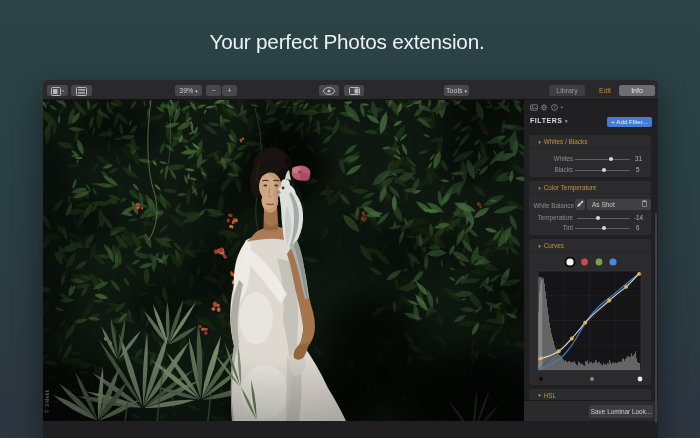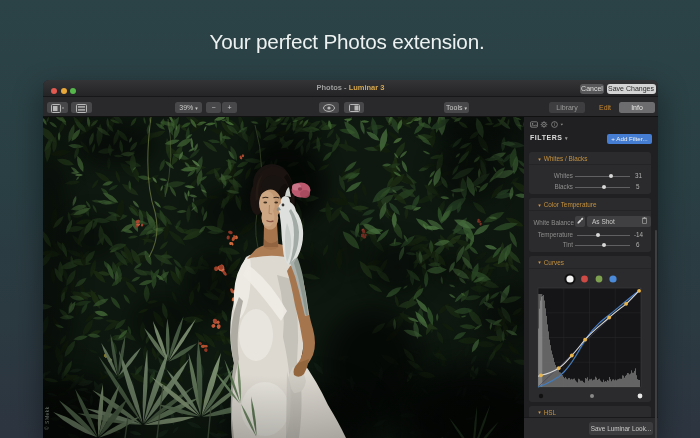--- a/index.html
+++ b/index.html
@@ -20,28 +20,20 @@
 .sect .hd{height:13px;line-height:13px;color:#c4913e;font-size:6.4px;padding-left:8.5px;border-bottom:1px solid #242426}
 .sect .hd .car{display:inline-block;transform:scale(0.8);margin-right:3px;color:#d19544}
 .row{position:absolute;height:10px;line-height:10px;font-size:6.3px}
 .lab{position:absolute;text-align:right;color:#8d8d8d}
 .val{position:absolute;color:#b0b0b0}
 .track{position:absolute;height:1px;background:#606062;top:4.5px}
 .knob{position:absolute;width:4.2px;height:4.2px;border-radius:50%;background:#d8d8d8;top:2.9px}
 </style></head><body>
 <div class="headline">Your perfect Photos extension.</div>
 <div class="win">
-  <div class="titlebar">
-    <div class="tl" style="left:8px;background:#e25a50"></div>
-    <div class="tl" style="left:17.5px;background:#e9a83a"></div>
-    <div class="tl" style="left:27px;background:#55b64a"></div>
-    <div class="title">Photos - <b>Luminar 3</b></div>
-    <div class="tbtn" style="right:54px;top:3.5px;width:24px;height:10.5px;line-height:10.5px">Cancel</div>
-    <div class="tbtn" style="right:2.5px;top:3.5px;width:49px;height:10.5px;line-height:10.5px;background:#d4d4d4;color:#2a2a2a">Save Changes</div>
-  </div>
   <div class="toolbar">
     <div class="btn" style="left:4px;width:21px"><svg width="13" height="9" viewBox="0 0 13 9" style="vertical-align:middle">
           <rect x="0.5" y="0.5" width="9" height="8" rx="1" fill="none" stroke="#b8b8b8"></rect>
           <rect x="2" y="2" width="4.5" height="5" fill="#b8b8b8"></rect>
           <path d="M 11 3.5 l 2 0 l -1 1.8 z" fill="#b8b8b8"></path>
         </svg></div>
     <div class="btn" style="left:28px;width:21px"><svg width="11" height="9" viewBox="0 0 11 9" style="vertical-align:middle">
           <rect x="0.5" y="0.5" width="10" height="8" rx="1" fill="none" stroke="#b8b8b8"></rect>
           <rect x="2" y="2.2" width="7" height="1.4" fill="#b8b8b8"></rect>
           <rect x="2" y="5.2" width="7" height="1.4" fill="#b8b8b8"></rect>

